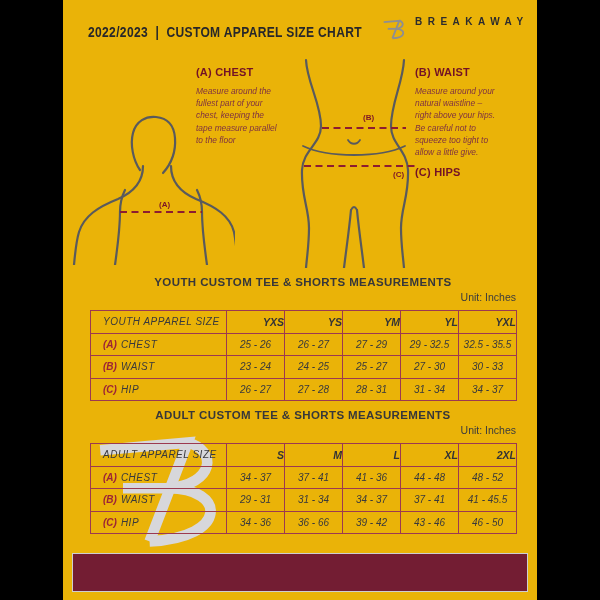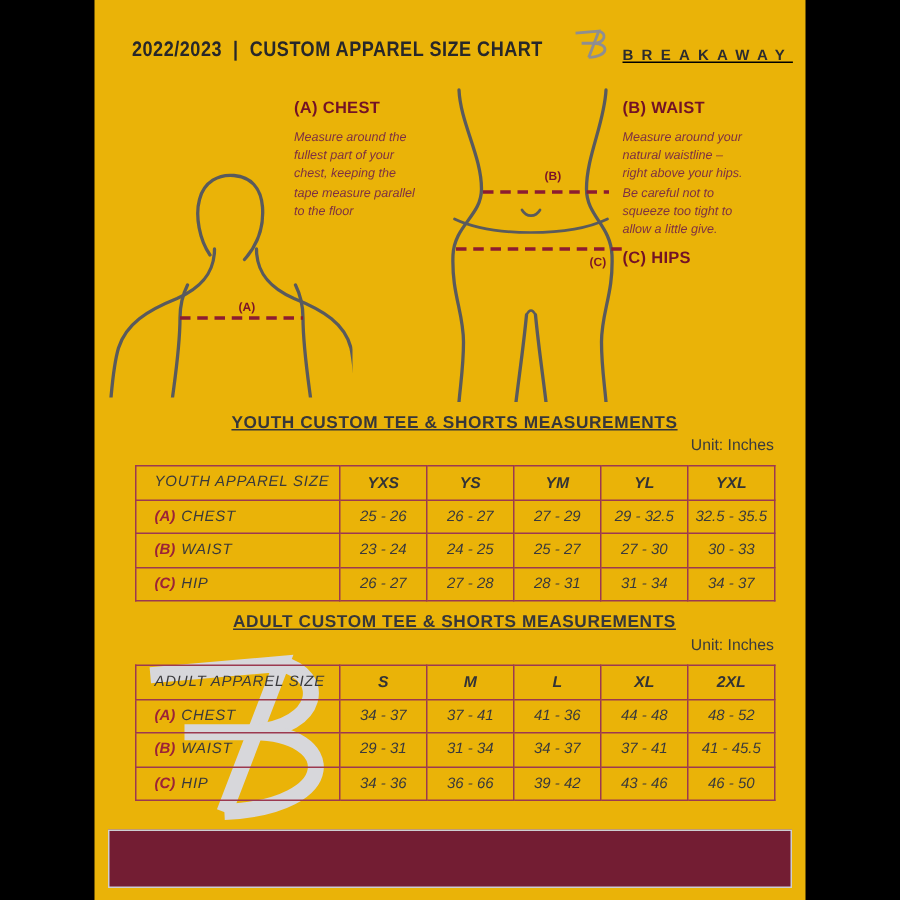--- a/index.html
+++ b/index.html
@@ -4,47 +4,47 @@
 <style>
   html,body{margin:0;padding:0;}
   body{width:600px;height:600px;background:#000;position:relative;overflow:hidden;
        font-family:"Liberation Sans",sans-serif;}
   .page{position:absolute;left:63px;top:0;width:474px;height:600px;background:#eab308;}
 
   
   .doc-title{position:absolute;left:25px;top:24px;font-size:14px;font-weight:bold;
     color:#27272a;letter-spacing:.4px;transform:scaleX(.86);transform-origin:left center;
     white-space:pre;}
-  .brand{position:absolute;left:318px;top:16px;display:flex;align-items:flex-end;text-decoration:underline;}
+  .brand{position:absolute;left:318px;top:16px;display:flex;align-items:flex-start;}
   .brand svg{width:27px;height:27px;}
   .brand-name{font-size:10px;font-weight:bold;color:#2c2c2e;letter-spacing:5.5px;margin-left:7px;}
 
   
   .fig{position:absolute;}
   .fig-label{position:absolute;font-size:8px;font-weight:bold;color:#7c1428;}
 
   
   .guide{position:absolute;}
   .guide h3{margin:0 0 7px 0;font-size:11px;font-weight:bold;color:#731226;letter-spacing:.2px;}
   .guide p{margin:0;font-size:8.4px;line-height:1.45;font-style:italic;color:#7e3142;
     white-space:pre-line;}
 
   
   .sec-title{position:absolute;left:27px;width:426px;text-align:center;
-    font-size:11.5px;font-weight:bold;color:#37373a;letter-spacing:.4px;text-decoration:underline;}
+    font-size:11.5px;font-weight:bold;color:#37373a;letter-spacing:.4px;}
   .sec-unit{position:absolute;left:27px;width:426px;text-align:right;
     font-size:10.5px;color:#3b3b3e;}
 
   
   table.size-table{position:absolute;left:27px;width:426px;border-collapse:collapse;
     table-layout:fixed;background:transparent;}
   table.size-table td{border:1px solid #9c3950;height:21.5px;font-size:10px;color:#39393c;
     text-align:center;padding:0;font-style:italic;}
   table.size-table td.lbl{text-align:left;padding-left:12px;letter-spacing:.5px;}
-  table.size-table tr.head td.sz{font-weight:bold;font-size:10.5px;color:#333336;}
+  table.size-table tr.head td.sz{font-weight:bold;font-size:10.5px;color:#333336;text-align:right;}
   table.size-table .tag{color:#9c2337;font-weight:bold;margin-right:4px;letter-spacing:0;}
 
   
   .watermark{position:absolute;left:22px;top:416px;width:152px;height:152px;z-index:0;}
   .bottom-bar{position:absolute;left:9px;top:553px;width:454px;height:37px;
     background:#731d33;border:1px solid #cdced2;z-index:2;}
   .ztop{z-index:1;}
 </style>
 </head>
 <body>

